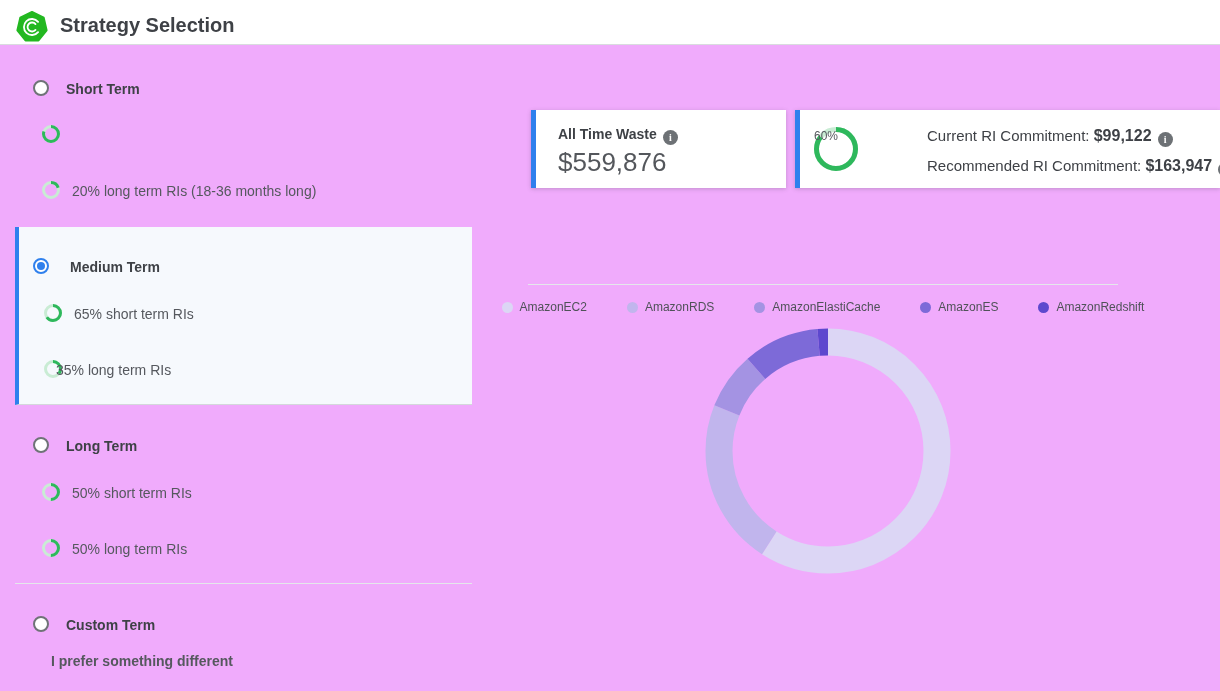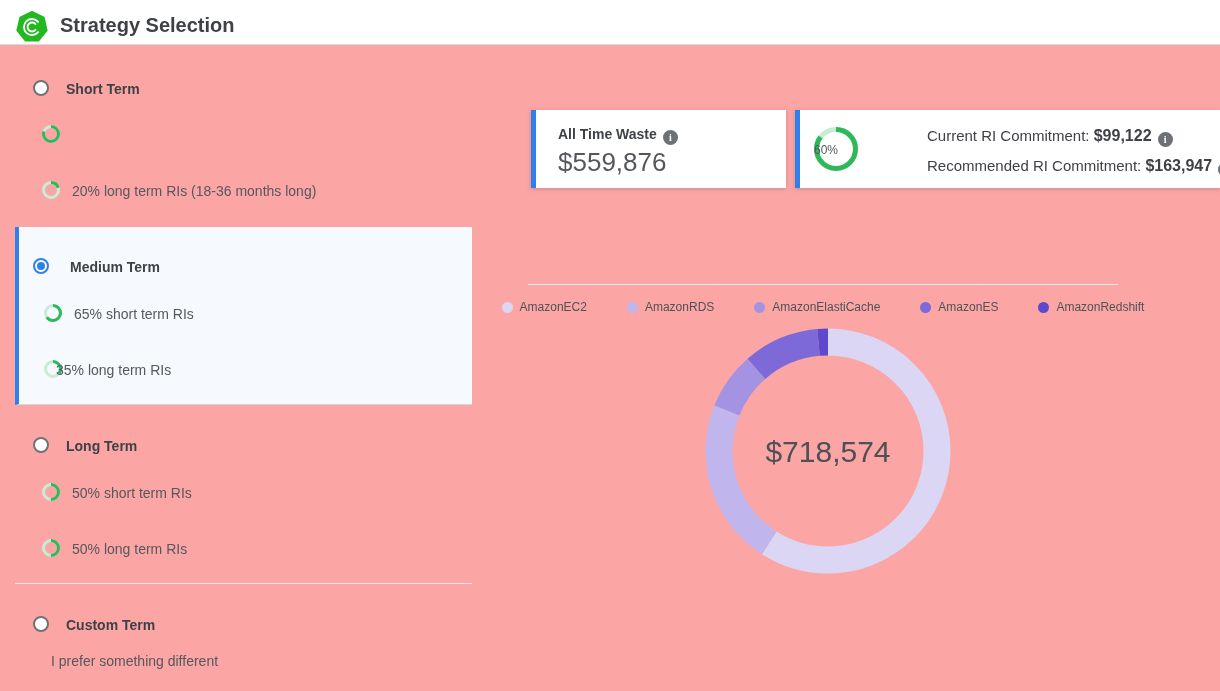--- a/index.html
+++ b/index.html
@@ -1,17 +1,17 @@
 <!DOCTYPE html>
 <html><head>
 <meta charset="utf-8">
 <style>
   * { margin:0; padding:0; box-sizing:border-box; }
   body { font-family:"Liberation Sans", sans-serif; background:#fff; }
-  .page { position:relative; width:1220px; height:691px; background:#fca5a5; overflow:hidden; }
+  .page { position:relative; width:1220px; height:691px; background:#f0abfc; overflow:hidden; }
 
   
   .app-header { position:absolute; left:0; top:0; width:1220px; height:45px;
     border-bottom:1px solid #d9dcdf; background:#fff; }
   .logo { position:absolute; left:16px; top:11px; width:32px; height:32px; }
   .page-title { position:absolute; left:60px; top:14px; font-size:20px; font-weight:bold; color:#3e4146; }
 
   
   .section-label { position:absolute; font-size:14px; font-weight:bold; color:#3e4146; }
   .opt-label { position:absolute; font-size:14px; color:#55585e; white-space:nowrap; }
@@ -96,35 +96,35 @@
   <span class="ring" style="left:42px; top:539px;"><svg width="18" height="18" aria-hidden="true">
        <circle cx="9" cy="9" r="7.5" fill="none" stroke="#c9ecd4" stroke-width="3"></circle>
        <circle cx="9" cy="9" r="7.5" fill="none" stroke="#2eb85c" stroke-width="3" stroke-dasharray="23.561944901923447 47.12388980384689" transform="rotate(-90 9 9)"></circle>
      </svg></span>
   <span class="opt-label" style="left:72px; top:541px;">50% long term RIs</span>
 
   <div class="panel-divider" style="left:15px; top:583px; width:457px;"></div>
 
   <span class="radio" style="left:33px; top:616px;"></span>
   <span class="section-label" style="left:66px; top:617px;">Custom Term</span>
-  <span class="opt-label" style="left:51px; top:653px;">I prefer something different</span>
+  <span class="opt-label" style="left:51px; top:653px;font-weight:bold;">I prefer something different</span>
 
   <div class="kpi-card" style="left:524px; width:255px;margin-left:7px;">
     <div style="position:absolute; left:22px; top:15px; white-space:nowrap;">
       <span class="card-label">All Time Waste</span><span class="info-icon"></span>
     </div>
     <div class="card-value" style="position:absolute; left:22px; top:37px;">$559,876</div>
   </div>
 
   <div class="kpi-card" style="left:795px; width:425px;">
     <span class="ring" style="left:14px; top:17px;"><svg width="44" height="44" aria-hidden="true">
        <circle cx="22" cy="22" r="19.5" fill="none" stroke="#c9ecd4" stroke-width="5"></circle>
        <circle cx="22" cy="22" r="19.5" fill="none" stroke="#2eb85c" stroke-width="5" stroke-dasharray="104.14379646650164 122.52211349000193" transform="rotate(-90 22 22)"></circle>
      </svg></span>
-    <span class="ring-label" style="left:14px; top:33px; width:24px;">60%</span>
+    <span class="ring-label" style="left:14px; top:19px; width:24px;">60%</span>
     <div class="commit-line" style="top:17px;">
       <span>Current RI Commitment:</span>
       <b>$99,122</b><span class="info-icon"></span>
     </div>
     <div class="commit-line" style="top:47px;">
       <span>Recommended RI Commitment:</span>
       <b>$163,947</b><span class="info-icon"></span>
     </div>
   </div>
 
@@ -153,15 +153,14 @@
       </span>
     </div>
 
   <div class="donut-wrap" id="donut"><svg width="260" height="260" aria-hidden="true">
         <circle cx="130" cy="130" r="109" fill="none" stroke="#DCD6F5" stroke-width="27" stroke-dasharray="404.07164710471915 280.7955513778557" stroke-dashoffset="0" transform="rotate(-90 130 130)"></circle>
         <circle cx="130" cy="130" r="109" fill="none" stroke="#C1B5ED" stroke-width="27" stroke-dasharray="150.67078366616647 534.1964148164084" stroke-dashoffset="-404.07164710471915" transform="rotate(-90 130 130)"></circle>
         <circle cx="130" cy="130" r="109" fill="none" stroke="#A493E3" stroke-width="27" stroke-dasharray="51.36503988619311 633.5021585963817" stroke-dashoffset="-554.7424307708857" transform="rotate(-90 130 130)"></circle>
         <circle cx="130" cy="130" r="109" fill="none" stroke="#7D6AD8" stroke-width="27" stroke-dasharray="68.4867198482575 616.3804786343173" stroke-dashoffset="-606.1074706570788" transform="rotate(-90 130 130)"></circle>
         <circle cx="130" cy="130" r="109" fill="none" stroke="#5D48CE" stroke-width="27" stroke-dasharray="10.273007977238622 674.5941905053362" stroke-dashoffset="-674.5941905053363" transform="rotate(-90 130 130)"></circle>
       </svg></div>
-  <div class="donut-center">$718,574</div>
 
 </div>
 
 </body></html>

